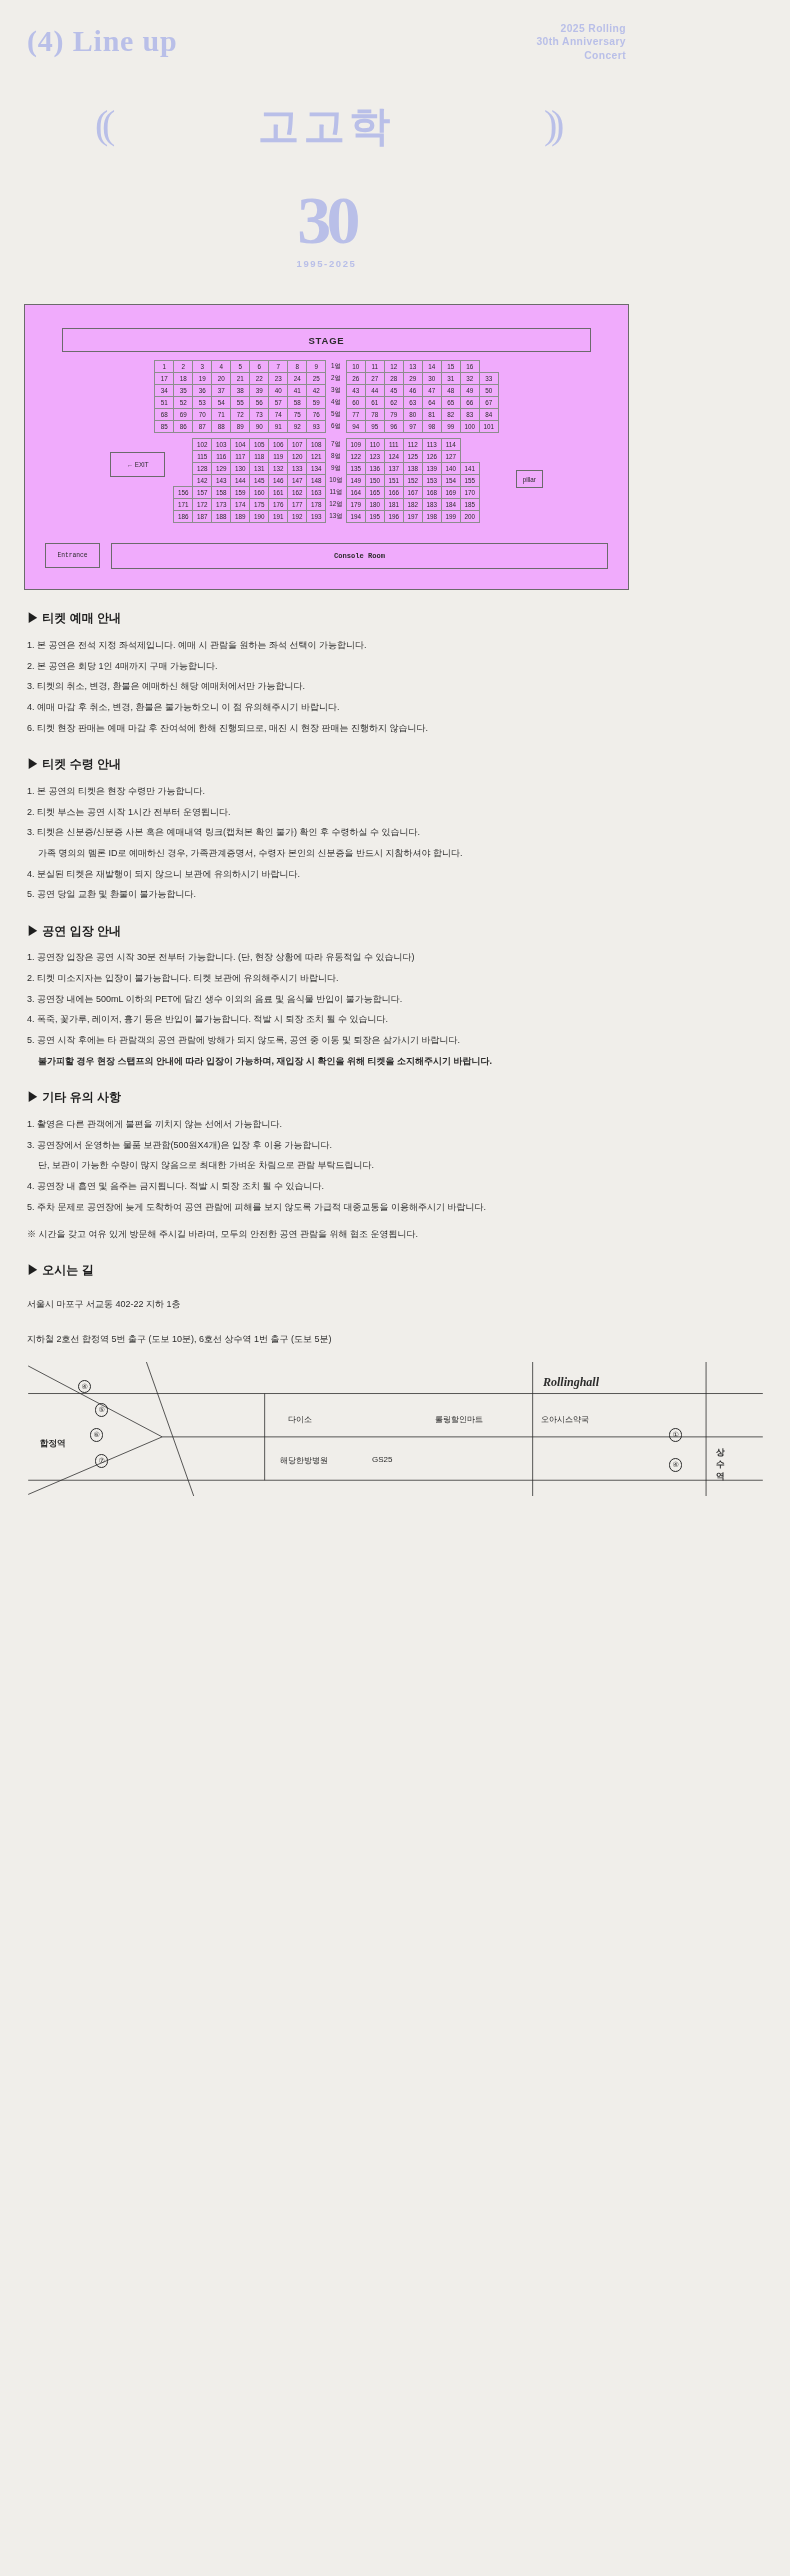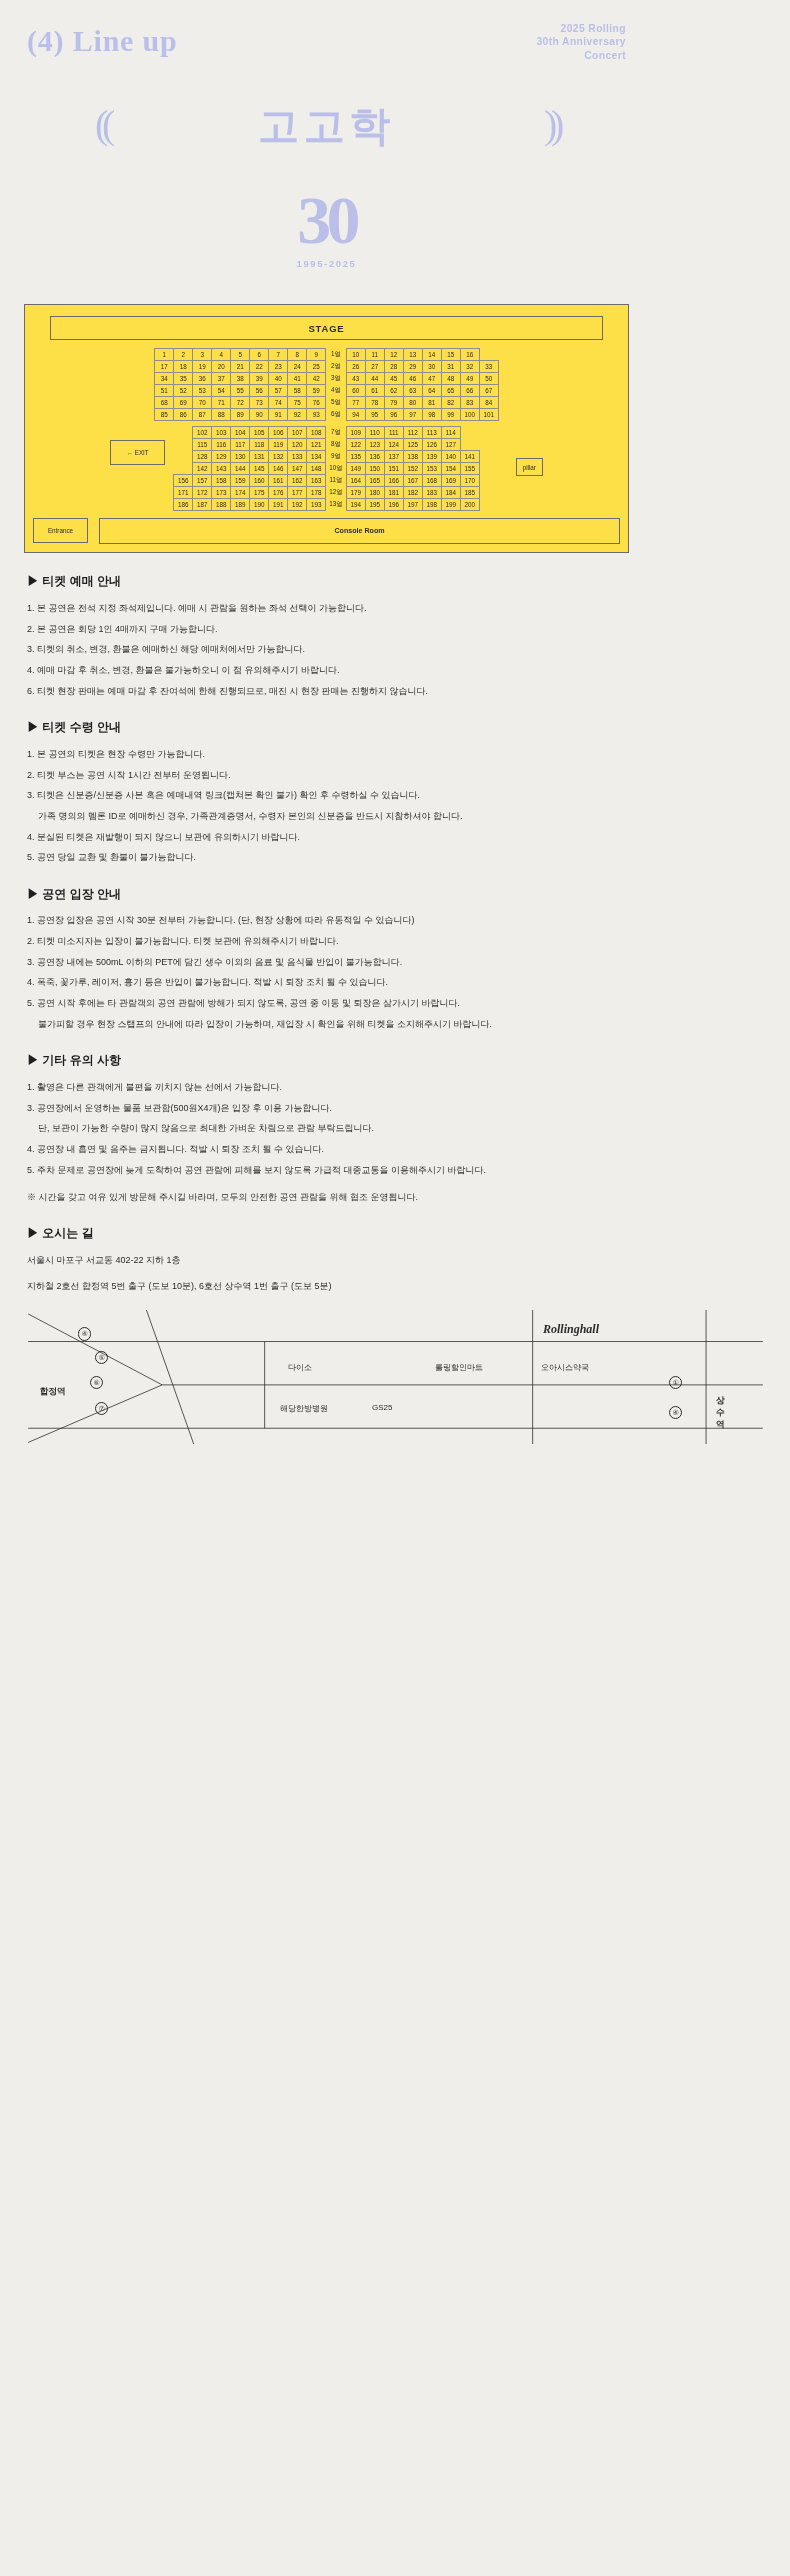--- a/index.html
+++ b/index.html
@@ -45,35 +45,35 @@
   .logo-30 {
     font-size: 68px; font-weight: bold; color: #b9bfe8;
     font-family: "Liberation Serif", serif; letter-spacing: -4.7px;
     line-height: 76px;
   }
   .logo-years {
     font-size: 9.5px; color: #b9bfe8; font-weight: bold; letter-spacing: 1.6px;
   }
 
   
-  .seatmap-wrap { margin: 19px 24px 0 24px; border: 0.8px solid #6b6b6b; background: #fde047; padding: 8px; }
+  .seatmap-wrap { margin: 19px 24px 0 24px; border: 0.8px solid #6b6b6b; background: #f0abfc; padding: 20px; }
   .stage {
     border: 0.8px solid #6b6b6b; height: 24px; line-height: 24px; text-align: center;
     font-size: 9.5px; font-weight: bold; letter-spacing: 0.8px; margin: 3.2px 17.4px 8px 17.4px;
   }
   table.seats { border-collapse: collapse; margin: 0 auto; }
   table.seats td {
     border: 0.8px solid #8d8d8d; width: 19px; height: 12px;
     text-align: center; font-size: 6.3px; color: #2b2b2b; padding: 0;
   }
   table.seats td.blank { border: none; background: transparent; }
   table.seats td.rowlabel {
     border: none; font-size: 6.3px; color: #2b2b2b; width: 20.6px; text-align: center;
   }
-  .map-footer { display: flex; align-items: center; margin-top: 7px; }
+  .map-footer { display: flex; align-items: center; margin-top: 20px; font-family: Liberation Mono, monospace; }
   .exit-box {
     border: 0.8px solid #6b6b6b; font-size: 6.3px; padding: 8px 6.3px; width: 55px;
     text-align: center;
   }
   .entrance-box {
     border: 0.8px solid #6b6b6b; font-size: 6.3px; padding: 8px 4.7px; width: 55px; text-align: center;
   }
   .console-box {
     border: 0.8px solid #6b6b6b; font-size: 7.1px; font-weight: bold; flex: 1;
     text-align: center; padding: 8px 0; margin-left: 11px;
@@ -90,21 +90,21 @@
   .section-title {
     font-size: 12px; font-weight: bold; margin-bottom: 9.5px; color: #1e1e1e;
   }
   .section ol { margin: 0; padding: 0; list-style: none; }
   .section li {
     font-size: 9px; line-height: 16px; margin-bottom: 4.7px; color: #2b2b2b;
   }
   .note { font-size: 9px; line-height: 16px; margin-top: 11px; }
 
   
-  .addr { font-size: 9px; line-height: 17.4px; margin-top: 9px; }
+  .addr { font-size: 9px; line-height: 17.4px; margin-top: 17px; }
   .mapbox { position: relative; margin: 14.2px 27px 0 27px; height: 134px; }
   .mapbox svg { position: absolute; left: 0; top: 0; }
   .map-label { position: absolute; font-size: 8px; color: #2b2b2b; }
   .map-label.bold { font-weight: bold; font-size: 8.7px; }
   .circ {
     position: absolute; width: 13.4px; height: 13.4px; border: 0.8px solid #2b2b2b;
     border-radius: 50%; font-size: 7.1px; text-align: center; line-height: 12px;
   }
   .rolling {
     position: absolute; font-family: "Liberation Serif", serif; font-style: italic;
@@ -440,21 +440,21 @@
         </ol>
       </div>
       <div class="section">
         <div class="section-title">▶ 공연 입장 안내</div>
         <ol>
           <li>1. 공연장 입장은 공연 시작 30분 전부터 가능합니다. (단, 현장 상황에 따라 유동적일 수 있습니다)</li>
           <li>2. 티켓 미소지자는 입장이 불가능합니다. 티켓 보관에 유의해주시기 바랍니다.</li>
           <li>3. 공연장 내에는 500mL 이하의 PET에 담긴 생수 이외의 음료 및 음식물 반입이 불가능합니다.</li>
           <li>4. 폭죽, 꽃가루, 레이저, 흉기 등은 반입이 불가능합니다. 적발 시 퇴장 조치 될 수 있습니다.</li>
           <li>5. 공연 시작 후에는 타 관람객의 공연 관람에 방해가 되지 않도록, 공연 중 이동 및 퇴장은 삼가시기 바랍니다.</li>
-          <li style="padding-left: 11px;">   불가피할 경우 현장 스탭프의 안내에 따라 입장이 가능하며, 재입장 시 확인을 위해 티켓을 소지해주시기 바랍니다.</li>
+          <li style="padding-left: 11px; font-weight: bold;">   불가피할 경우 현장 스탭프의 안내에 따라 입장이 가능하며, 재입장 시 확인을 위해 티켓을 소지해주시기 바랍니다.</li>
         </ol>
       </div>
       <div class="section">
         <div class="section-title">▶ 기타 유의 사항</div>
         <ol>
           <li>1. 촬영은 다른 관객에게 불편을 끼치지 않는 선에서 가능합니다.</li>
           <li>3. 공연장에서 운영하는 물품 보관함(500원X4개)은 입장 후 이용 가능합니다.</li>
           <li style="padding-left: 11px;">   단, 보관이 가능한 수량이 많지 않음으로 최대한 가벼운 차림으로 관람 부탁드립니다.</li>
           <li>4. 공연장 내 흡연 및 음주는 금지됩니다. 적발 시 퇴장 조치 될 수 있습니다.</li>
           <li>5. 주차 문제로 공연장에 늦게 도착하여 공연 관람에 피해를 보지 않도록 가급적 대중교통을 이용해주시기 바랍니다.</li>

